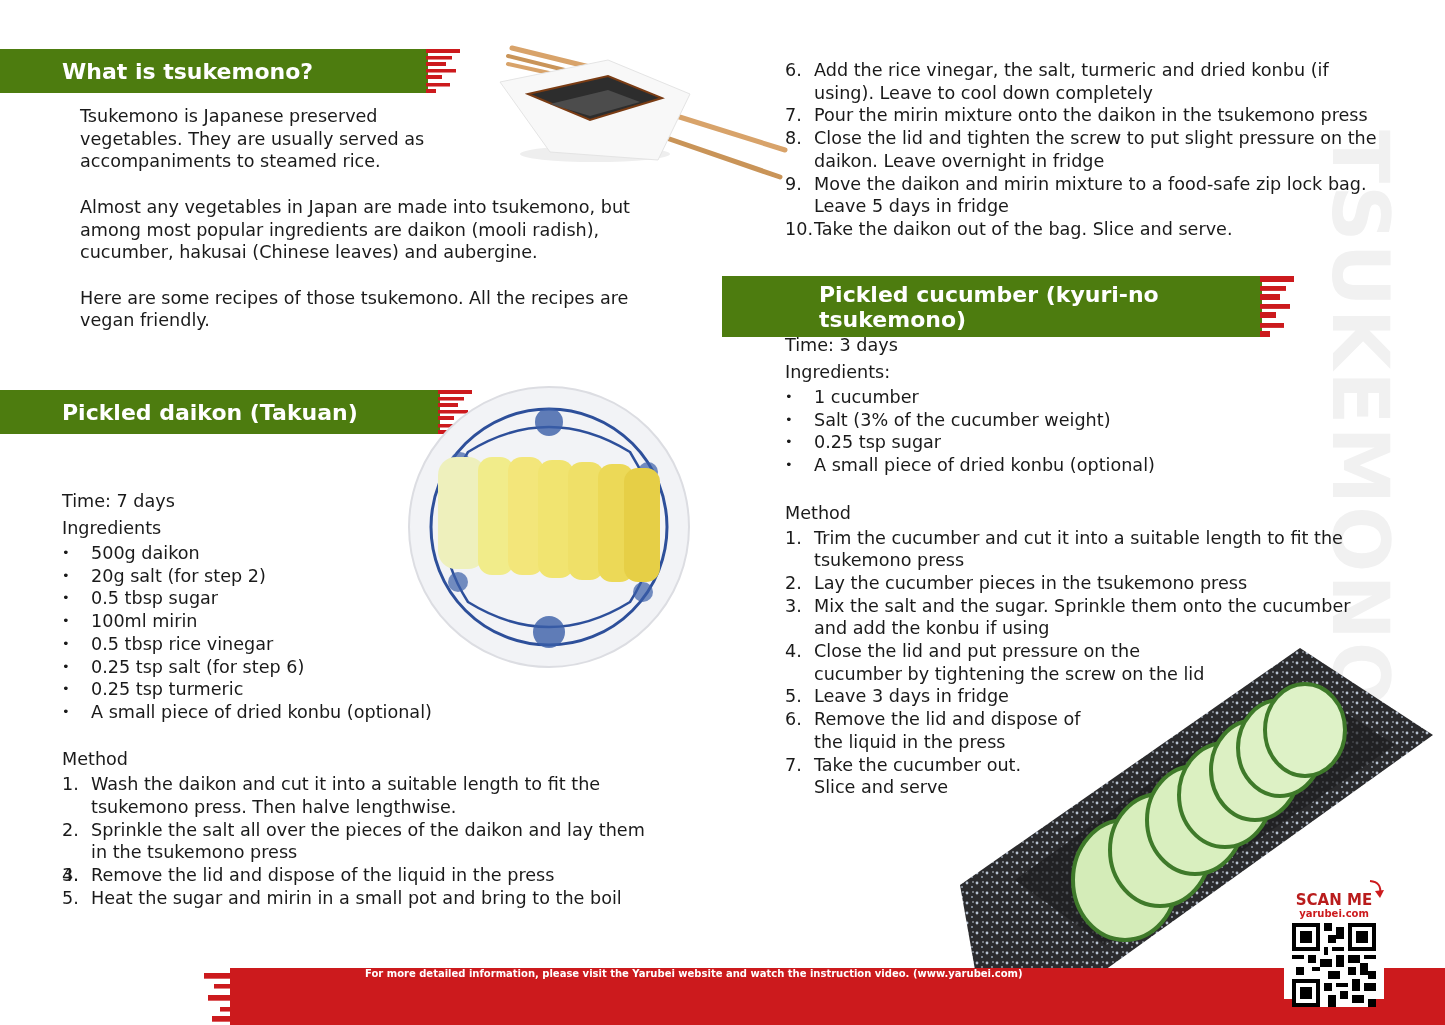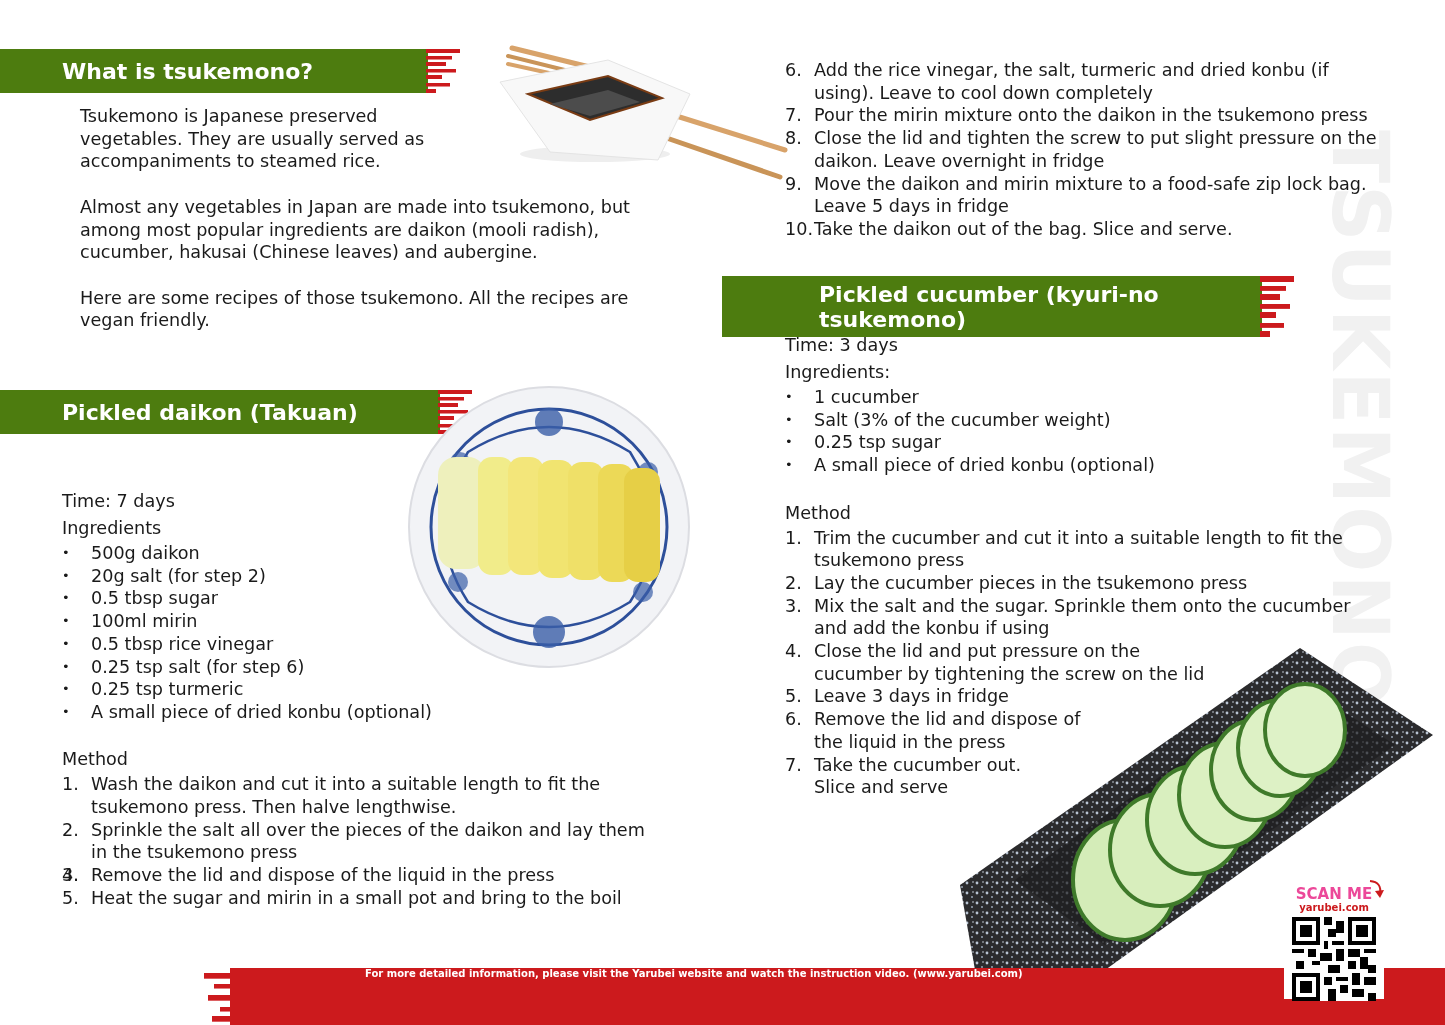--- a/index.html
+++ b/index.html
@@ -62,21 +62,21 @@
       linear-gradient(#cc1a1d,#cc1a1d) 100% 30%/18px 8% no-repeat,
       linear-gradient(#cc1a1d,#cc1a1d) 100% 52%/24px 10% no-repeat,
       linear-gradient(#cc1a1d,#cc1a1d) 100% 74%/12px 8% no-repeat,
       linear-gradient(#cc1a1d,#cc1a1d) 100% 94%/20px 10% no-repeat;
   }
 
   .qr-box {
     position: absolute; left: 1284px; top: 874px; width: 100px; height: 125px;
     background: #fff; text-align: center;
   }
-  .scan-me { color: #ec4899; font-weight: bold; font-size: 15px; line-height: 16px; margin-top: 12px; }
+  .scan-me { color: #b91c1c; font-weight: bold; font-size: 15px; line-height: 16px; margin-top: 18px; }
   .scan-url { color: #cc1a1d; font-weight: bold; font-size: 10px; line-height: 11px; }
 </style>
 </head>
 <body>
 
 <div class="watermark">
   <span>TSUKEMONO</span>
 </div>
 
 <div class="brush" style="left:0; top:49px; width:428px; height:44px;">

